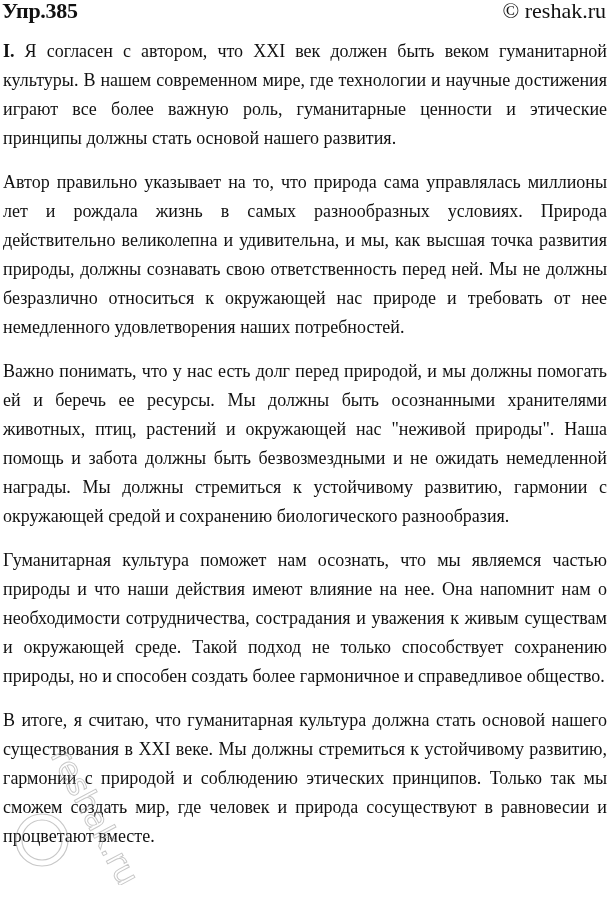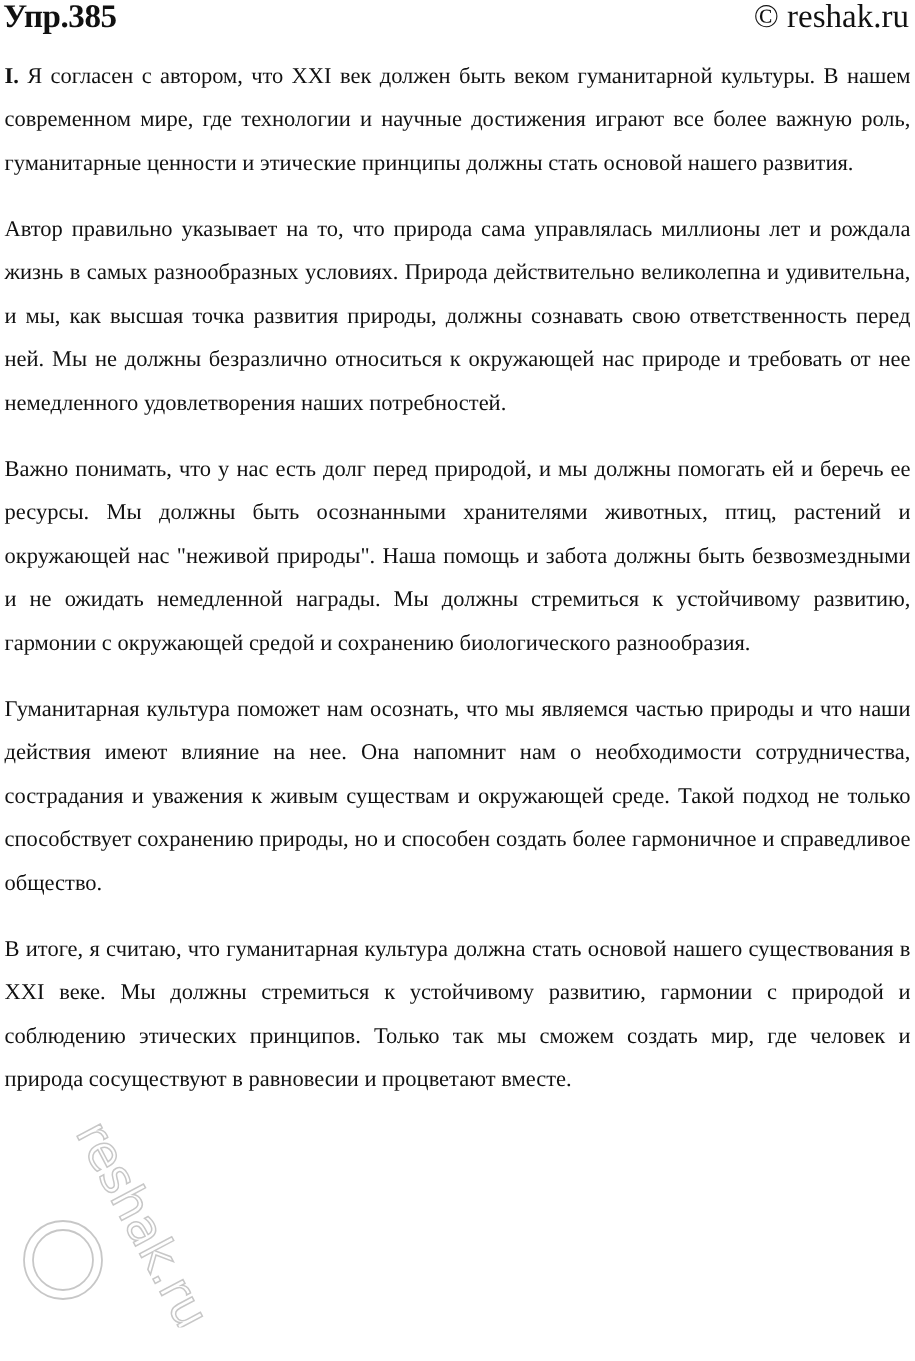--- a/index.html
+++ b/index.html
@@ -11,21 +11,21 @@
     .header {
       position: absolute; left: 2px; right: 4px; top: -2px; height: 30px;
       display: flex; justify-content: space-between; align-items: baseline;
       font-size: 22px;
     }
     .title { font-weight: bold; letter-spacing: -0.3px; }
     .copyright { font-size: 22px; }
     .content { position: absolute; left: 3px; right: 3px; top: 37px; }
     .para {
       margin: 0 0 15px 0;
-      font-size: 15px; line-height: 29px;
+      font-size: 18px; line-height: 29px;
       text-align: justify; text-align-last: left;
     }
     .roman { font-weight: bold; }
     .watermark {
       position: absolute; left: 10px; top: 735px; width: 150px; height: 150px;
       pointer-events: none; opacity: 0.55;
     }
   </style>
 </head>
 <body>

